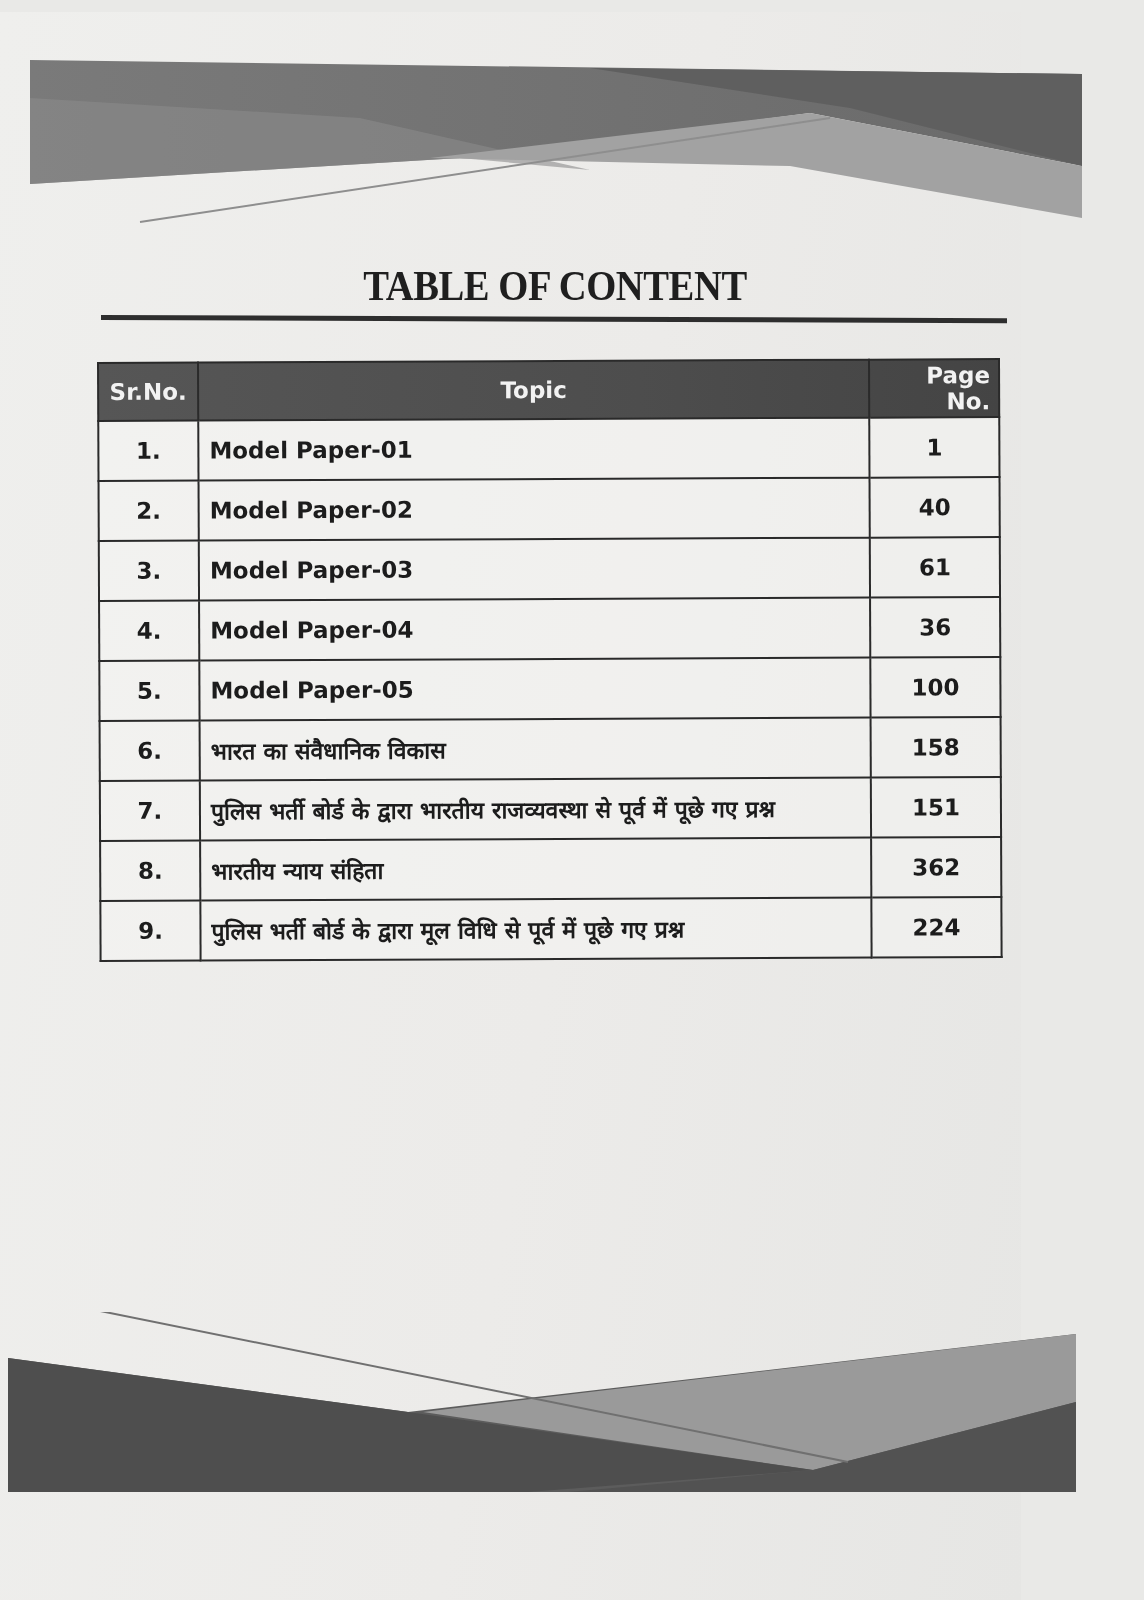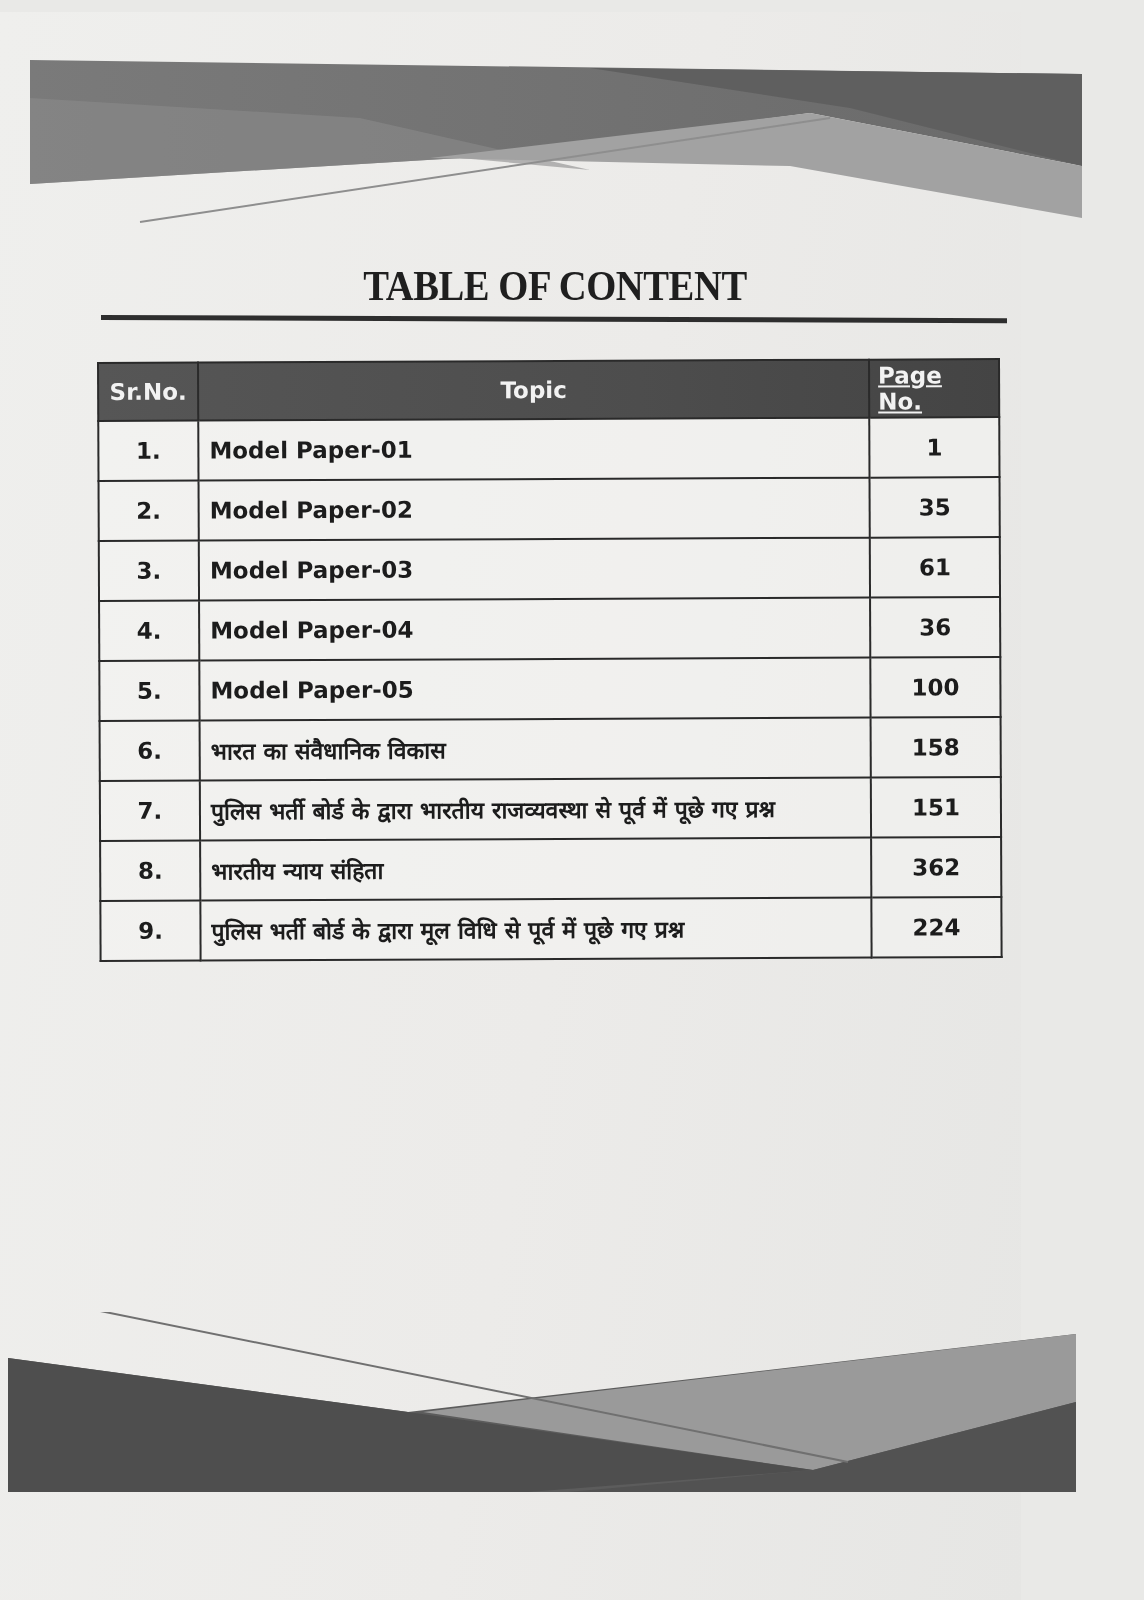--- a/index.html
+++ b/index.html
@@ -32,21 +32,21 @@
     border-collapse: collapse; transform: rotate(-0.25deg); transform-origin: left top;
   }
   .toc th, .toc td { border: 2.5px solid #2a2a2a; }
   .toc thead tr { background: linear-gradient(90deg, #565656, #4d4d4d 60%, #444); }
   .toc th {
     color: #f2f2f2; font-family: "DejaVu Sans", sans-serif; font-weight: bold;
     font-size: 23px; height: 56px; padding: 0 8px;
   }
   .toc th.sr { width: 82px; text-align: center; }
   .toc th.topic { text-align: center; }
-  .toc th.pg { width: 112px; text-align: left; text-decoration: underline; }
+  .toc th.pg { width: 112px; text-align: right; }
   .toc td {
     height: 56px; font-size: 23px; font-weight: bold; color: #1c1c1c;
     background: rgba(245,245,243,0.5);
   }
   .toc td.sr { text-align: center; }
   .toc td.topic { padding-left: 10px; font-family: "DejaVu Sans", sans-serif; }
   .toc td.pg { text-align: center; }
 </style>
 </head>
 <body>
@@ -82,21 +82,21 @@
     </thead>
     <tbody>
       <tr>
         <td class="sr">1.</td>
         <td class="topic">Model Paper-01</td>
         <td class="pg">1</td>
       </tr>
       <tr>
         <td class="sr">2.</td>
         <td class="topic">Model Paper-02</td>
-        <td class="pg">35</td>
+        <td class="pg">40</td>
       </tr>
       <tr>
         <td class="sr">3.</td>
         <td class="topic">Model Paper-03</td>
         <td class="pg">61</td>
       </tr>
       <tr>
         <td class="sr">4.</td>
         <td class="topic">Model Paper-04</td>
         <td class="pg">36</td>

